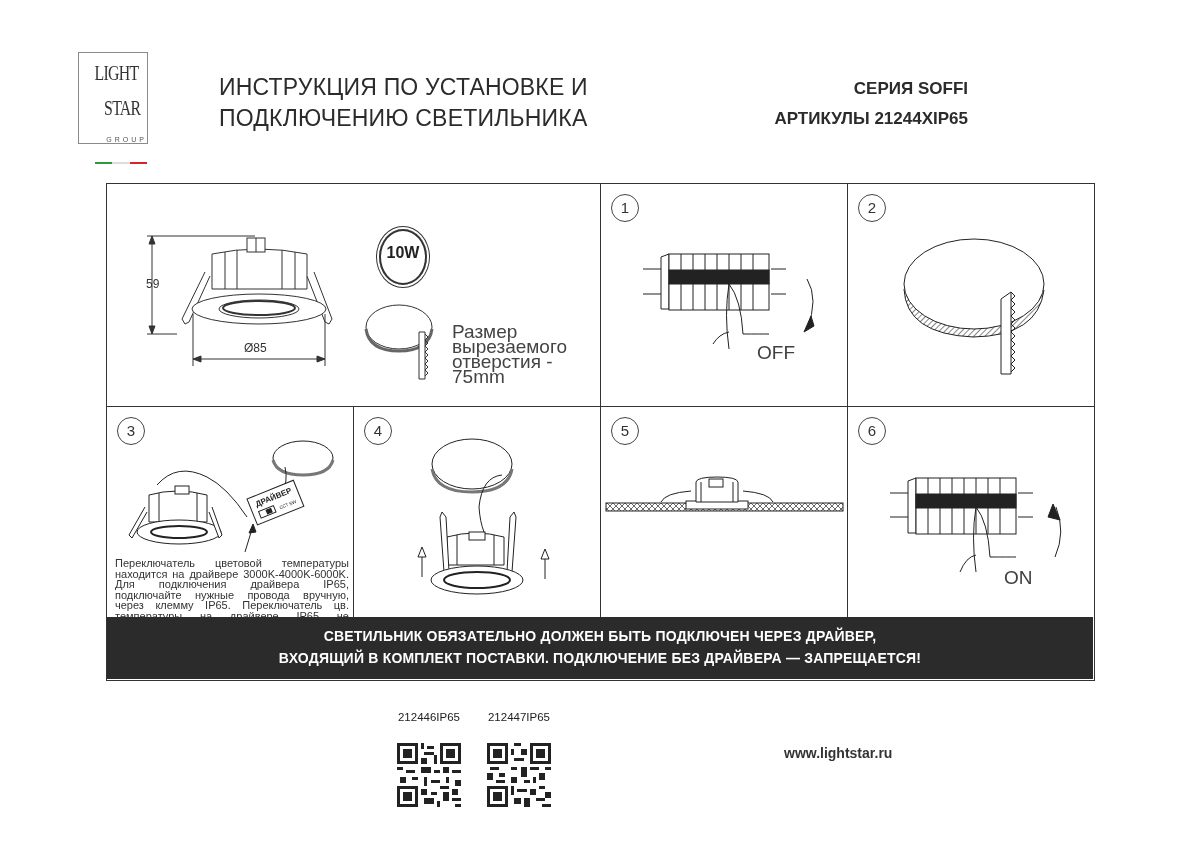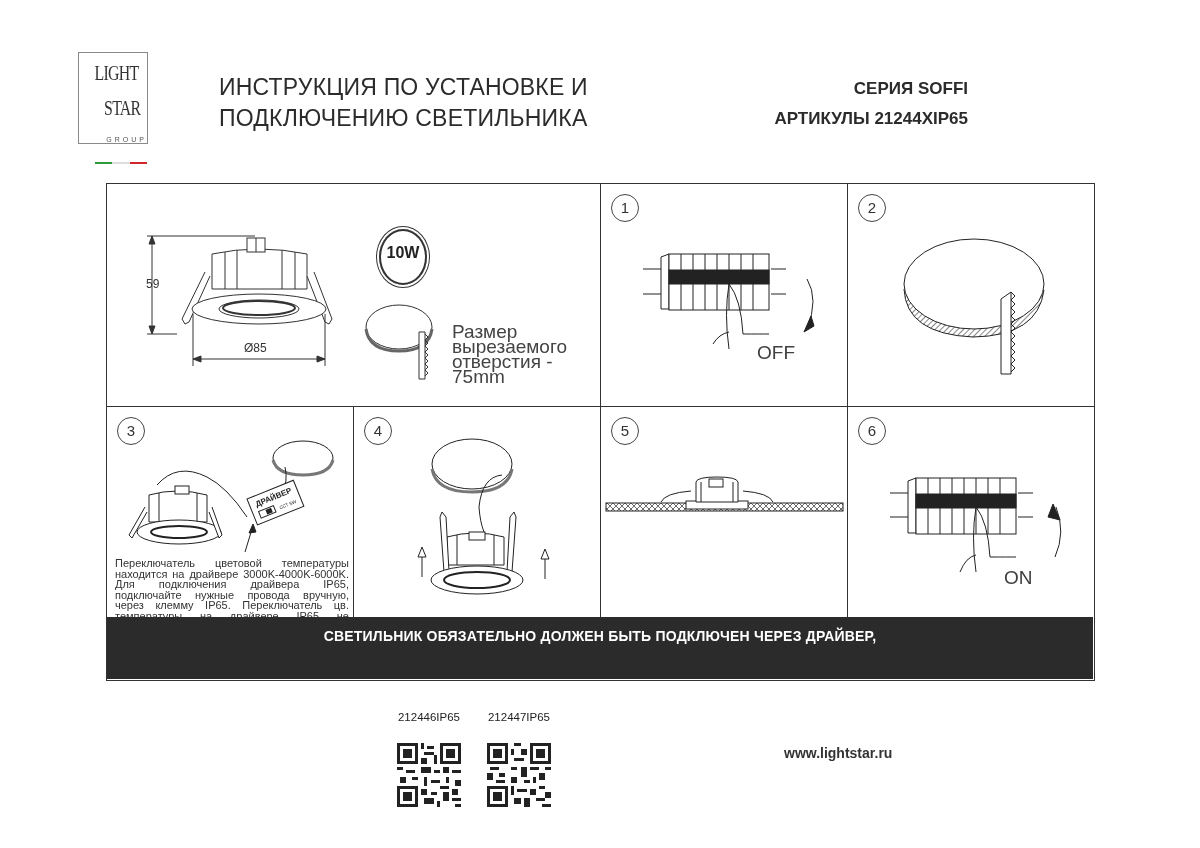--- a/index.html
+++ b/index.html
@@ -283,20 +283,21 @@
         <path d="M112,165 Q118,150 128,148" fill="none"></path>
         <path d="M207,150 Q218,125 208,100" fill="none"></path>
         <polygon points="205,97 212,113 200,110" fill="#222"></polygon>
       </g>
     </svg>
     <div class="switch-label" style="left:156px;top:160px;">ON</div>
   </div>
 
   <div class="warning">
     <div>СВЕТИЛЬНИК ОБЯЗАТЕЛЬНО ДОЛЖЕН БЫТЬ ПОДКЛЮЧЕН ЧЕРЕЗ ДРАЙВЕР,</div>
+    <div>ВХОДЯЩИЙ В КОМПЛЕКТ ПОСТАВКИ. ПОДКЛЮЧЕНИЕ БЕЗ ДРАЙВЕРА — ЗАПРЕЩАЕТСЯ!</div>
   </div>
 </div>
 
 <div class="qr-block" style="left:389px;">
   <div class="code">212446IP65</div>
   <svg width="64" height="64" viewBox="0 0 21 21" shape-rendering="crispEdges">
     <g fill="#222">
       <rect x="0" y="0" width="7" height="7"></rect>
         <rect x="1" y="1" width="5" height="5" fill="#fff"></rect>
         <rect x="2" y="2" width="3" height="3"></rect>

